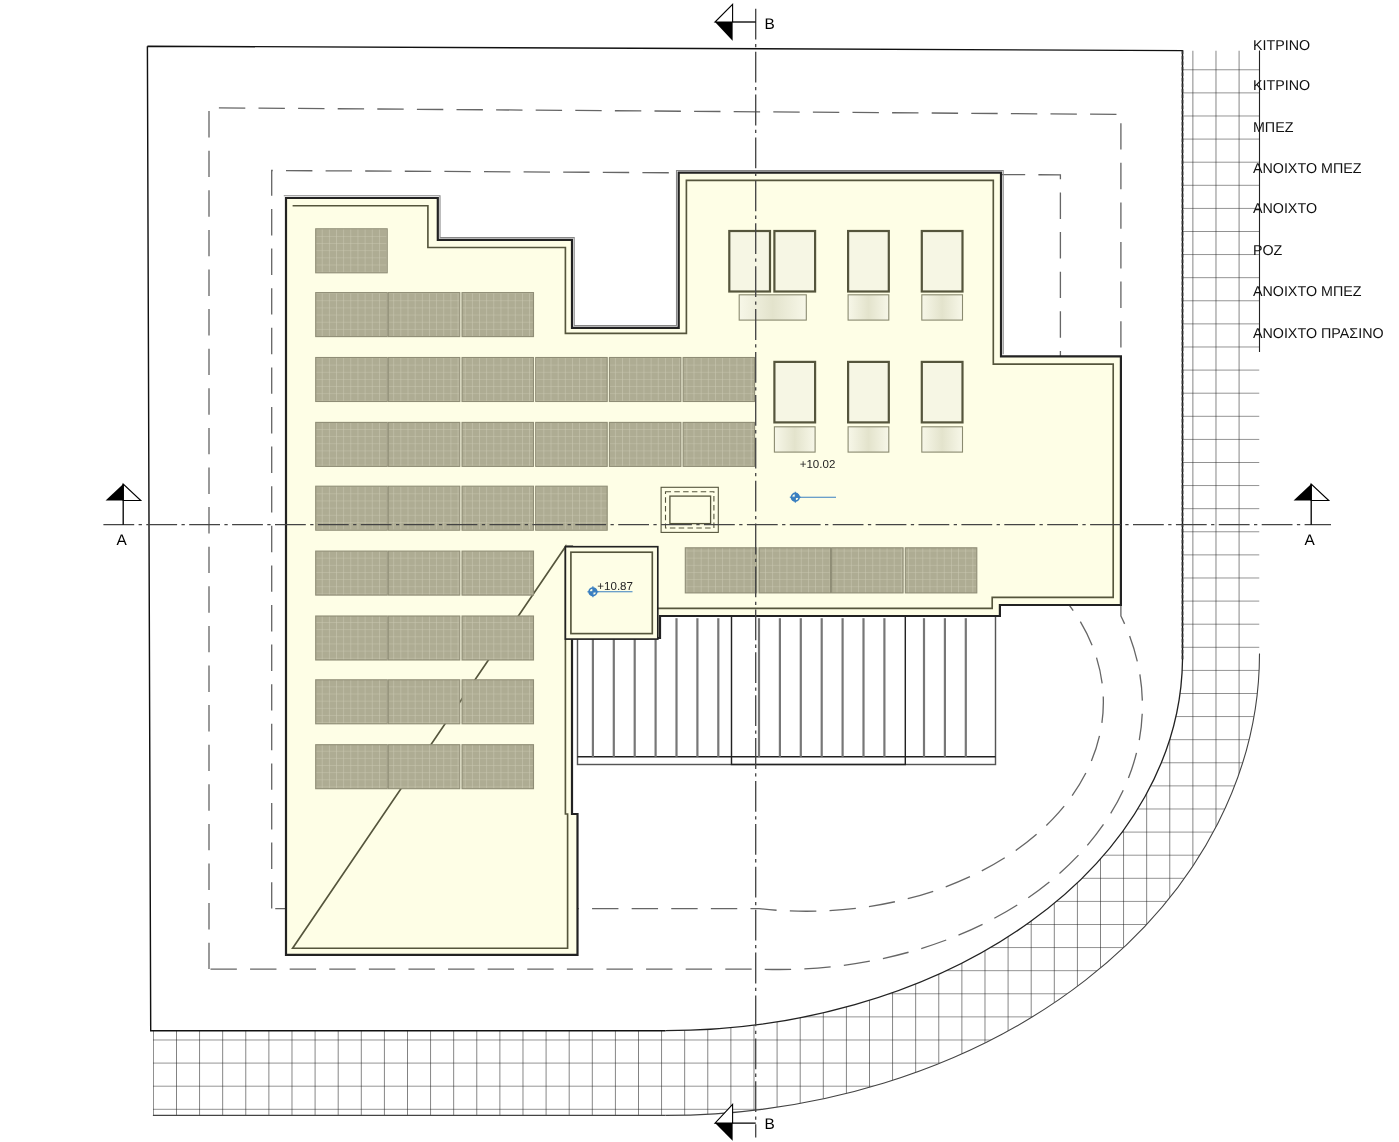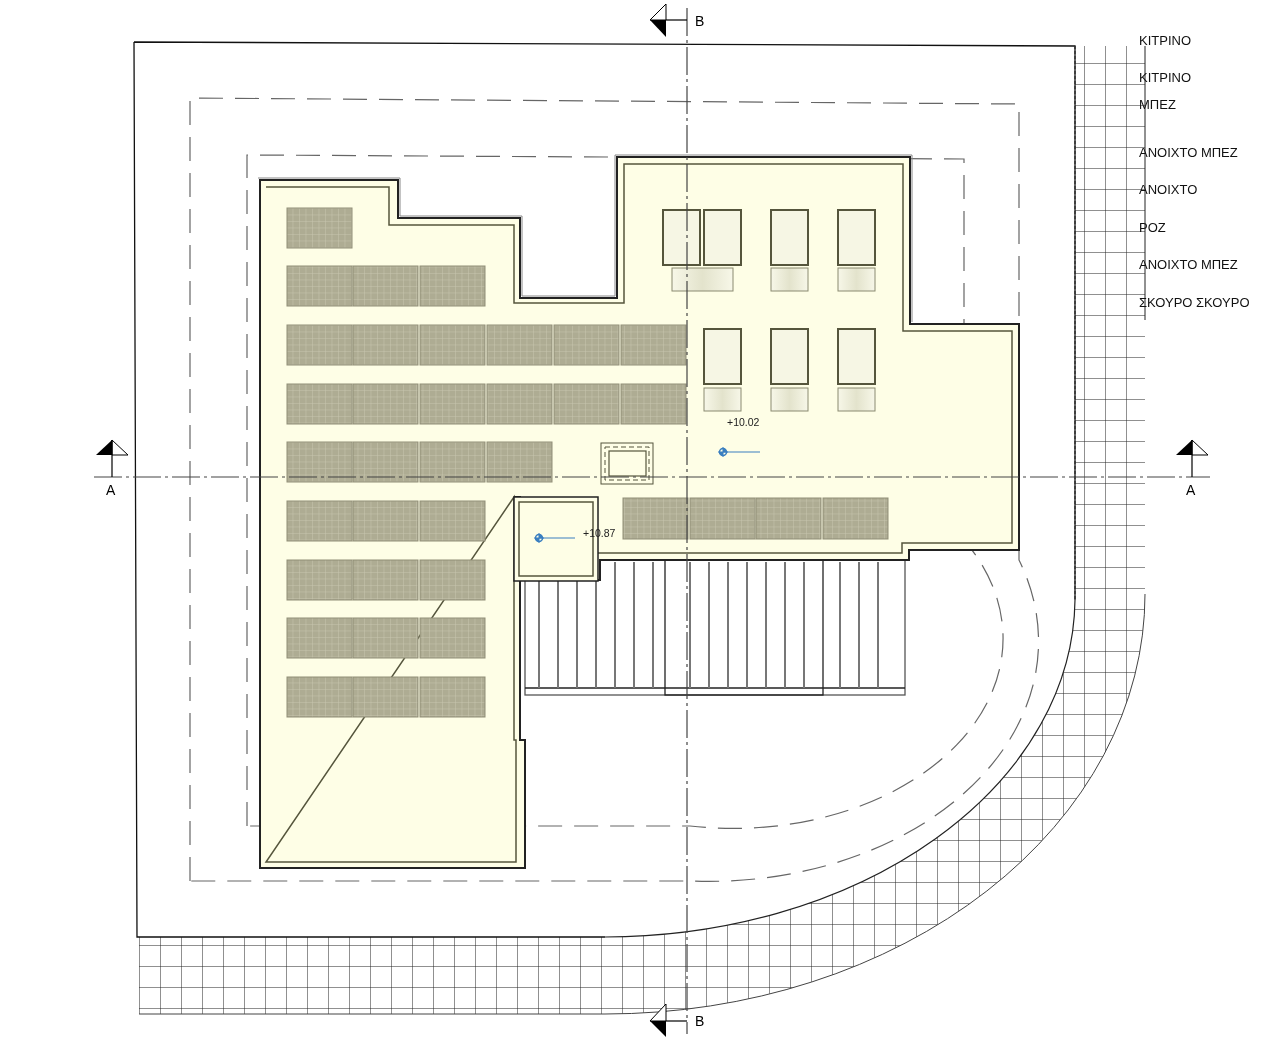--- a/index.html
+++ b/index.html
@@ -212,24 +212,24 @@
     <line x1="1145" y1="46" x2="1145" y2="320"></line>
   </g>
 </svg>
 
 <div class="lbl" style="position:absolute;left:106px;top:482px;font-size:14px;">A</div>
 <div class="lbl" style="position:absolute;left:1186px;top:482px;font-size:14px;">A</div>
 <div class="lbl" style="position:absolute;left:695px;top:13px;font-size:14px;">B</div>
 <div class="lbl" style="position:absolute;left:695px;top:1013px;font-size:14px;">B</div>
 
 <div class="lbl" style="position:absolute;left:727px;top:416px;font-size:10.5px;color:#222;">+10.02</div>
-<div class="lbl" style="position:absolute;left:543px;top:527px;font-size:10.5px;color:#222;margin-left:40px;">+10.87</div>
+<div class="lbl" style="position:absolute;left:543px;top:527px;font-size:10.5px;color:#222;">+10.87</div>
 
 <div class="legend">
   <div class="legend-item" style="top:34px">ΚΙΤΡΙΝΟ</div>
   <div class="legend-item" style="top:71px">ΚΙΤΡΙΝΟ</div>
-  <div class="legend-item" style="top:98px">ΜΠΕΖ</div>
+  <div class="legend-item" style="top:109px">ΜΠΕΖ</div>
   <div class="legend-item" style="top:146px">ΑΝΟΙΧΤΟ ΜΠΕΖ</div>
   <div class="legend-item" style="top:183px">ΑΝΟΙΧΤΟ</div>
   <div class="legend-item" style="top:221px">ΡΟΖ</div>
   <div class="legend-item" style="top:258px">ΑΝΟΙΧΤΟ ΜΠΕΖ</div>
-  <div class="legend-item" style="top:296px">ΣΚΟΥΡΟ ΣΚΟΥΡΟ</div>
+  <div class="legend-item" style="top:296px">ΑΝΟΙΧΤΟ ΠΡΑΣΙΝΟ</div>
 </div>
 
 </body></html>

